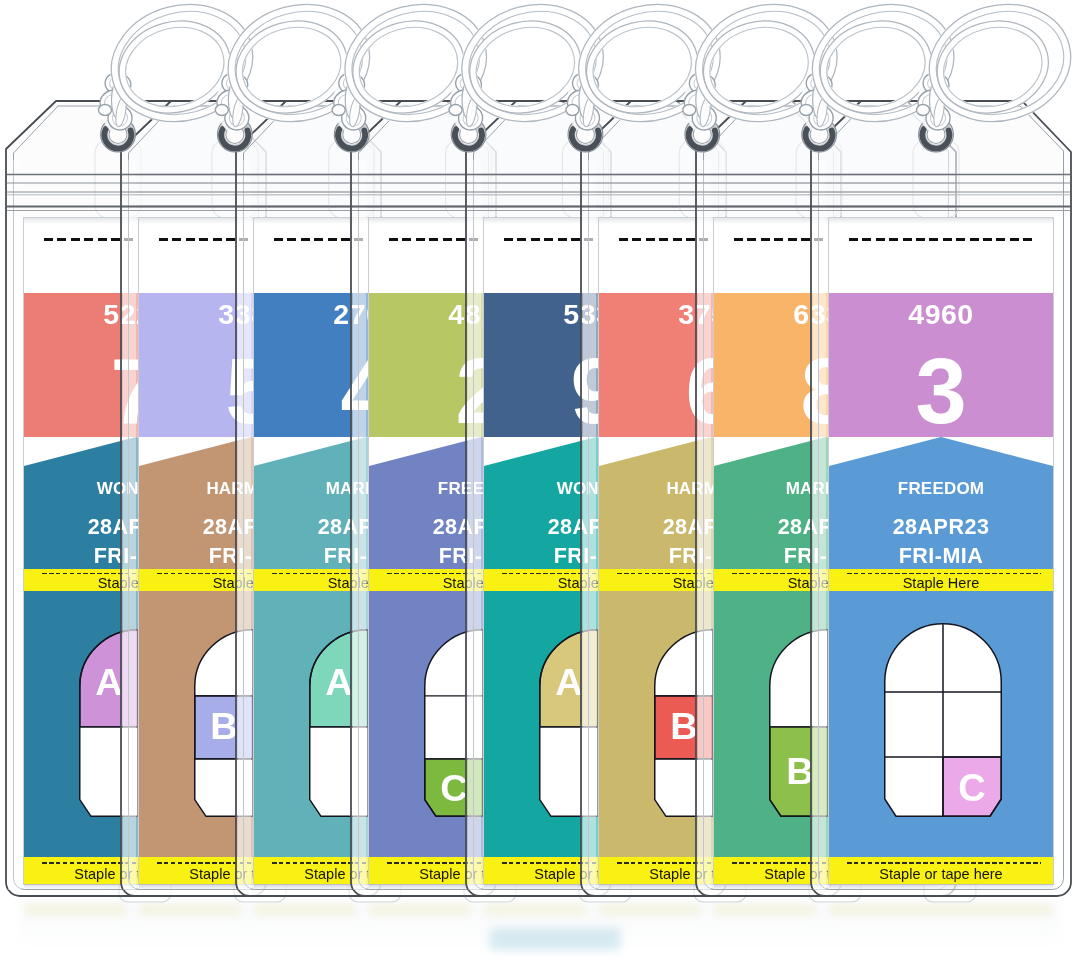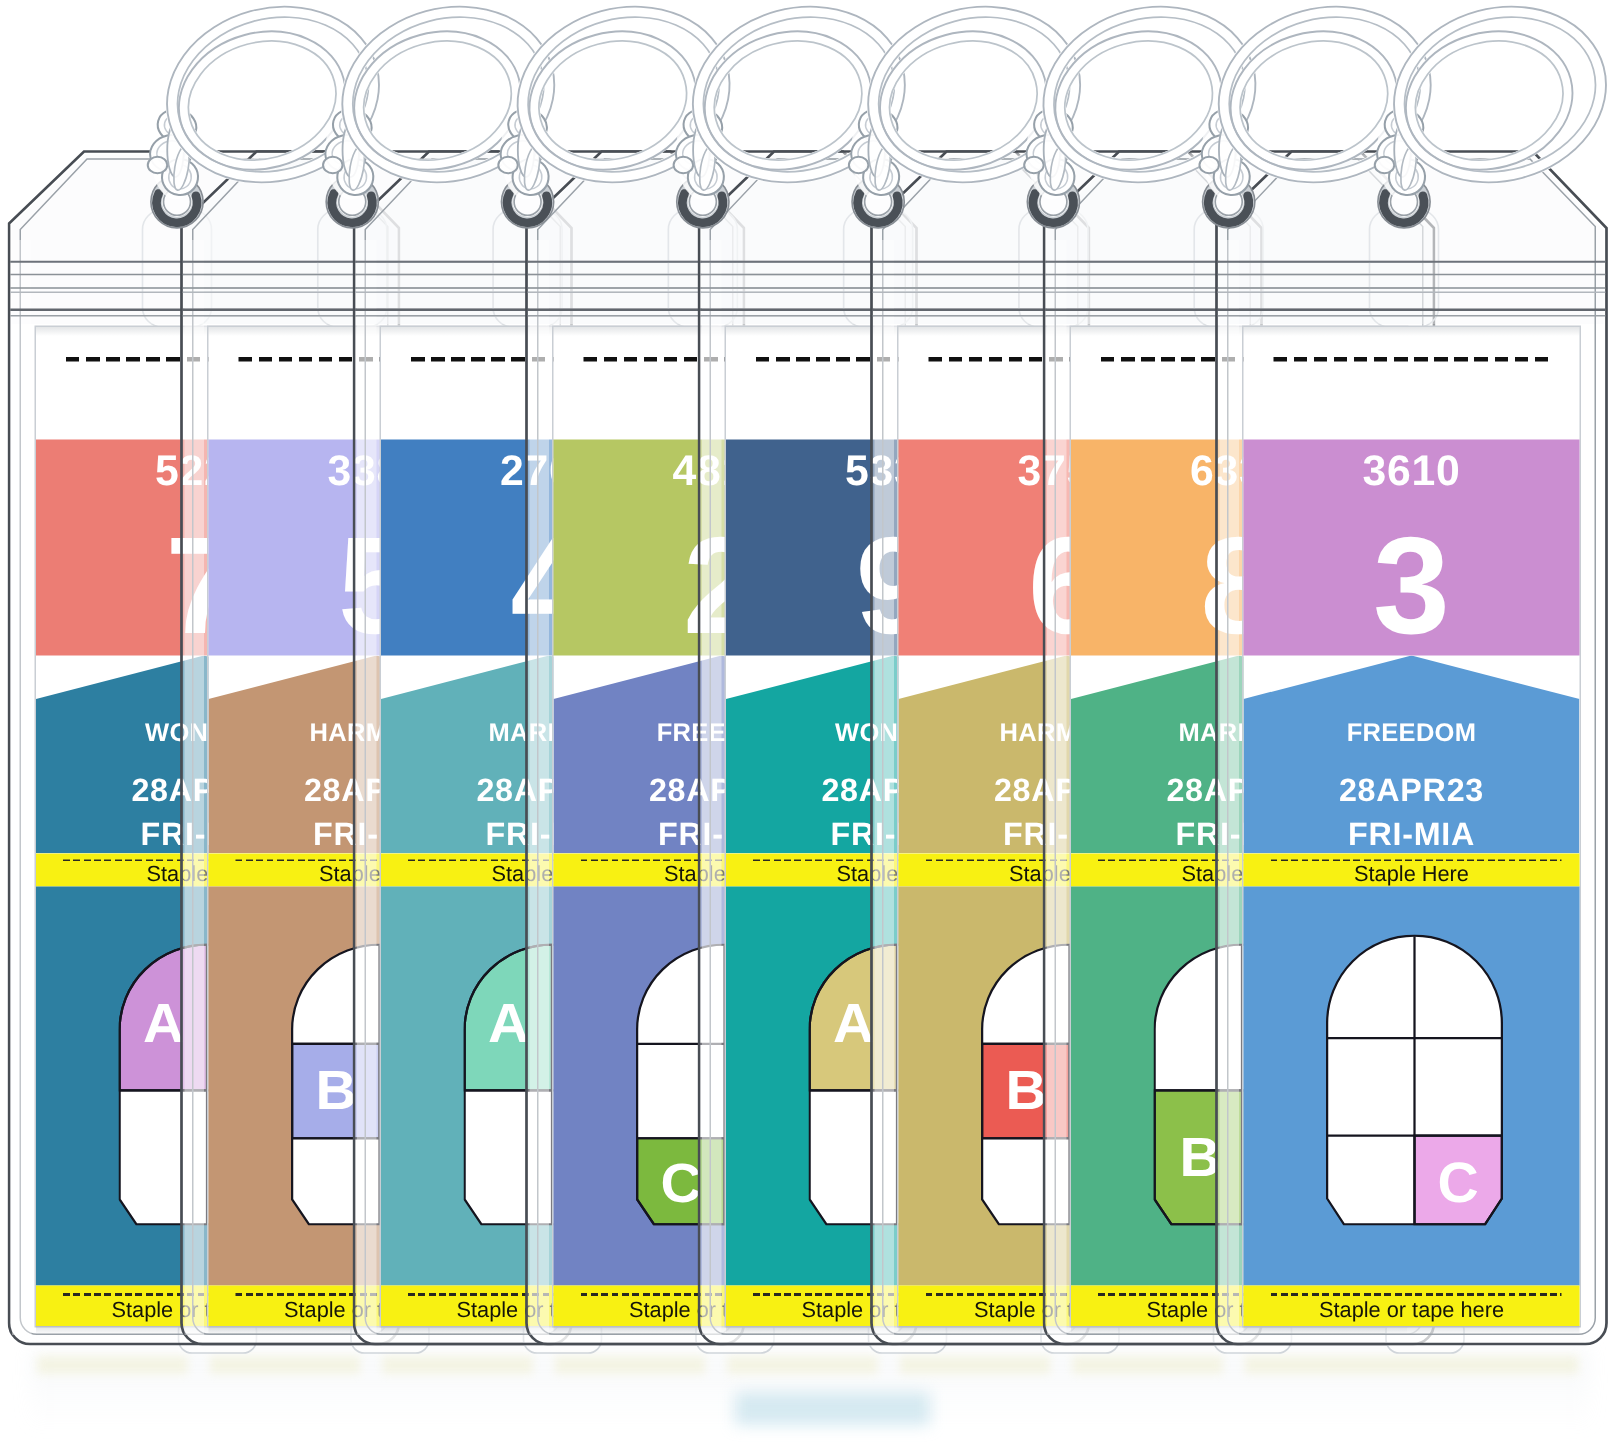--- a/index.html
+++ b/index.html
@@ -404,21 +404,21 @@
         <line x1="1.8" y1="183" x2="260.2" y2="183" stroke="#8b9197" stroke-width="1.0"></line>
         <line x1="1.8" y1="192" x2="260.2" y2="192" stroke="#8a9096" stroke-width="1.0"></line>
         <line x1="1.8" y1="194.8" x2="260.2" y2="194.8" stroke="#b2b7bd" stroke-width="1.0"></line>
         <line x1="1.8" y1="206.5" x2="260.2" y2="206.5" stroke="#62676e" stroke-width="1.8"></line>
         <line x1="1.8" y1="210.5" x2="260.2" y2="210.5" stroke="#9aa0a6" stroke-width="1.1"></line>
       </svg>
       <div class="card">
 <div class="topshadow"></div>
 <div class="dash1"></div>
 <div class="numblk" style="background:#cb8ed1">
-          <div class="num">3610</div>
+          <div class="num">4960</div>
           <div class="dig">3</div>
         </div>
 <div class="band" style="background:#5b9bd5">
           <div class="nm">FREEDOM</div>
           <div class="dt">28APR23</div>
           <div class="dt2">FRI-MIA</div>
         </div>
 <div class="strip s1">
           <div class="sdash"></div>
           <div class="stxt">Staple Here</div>

